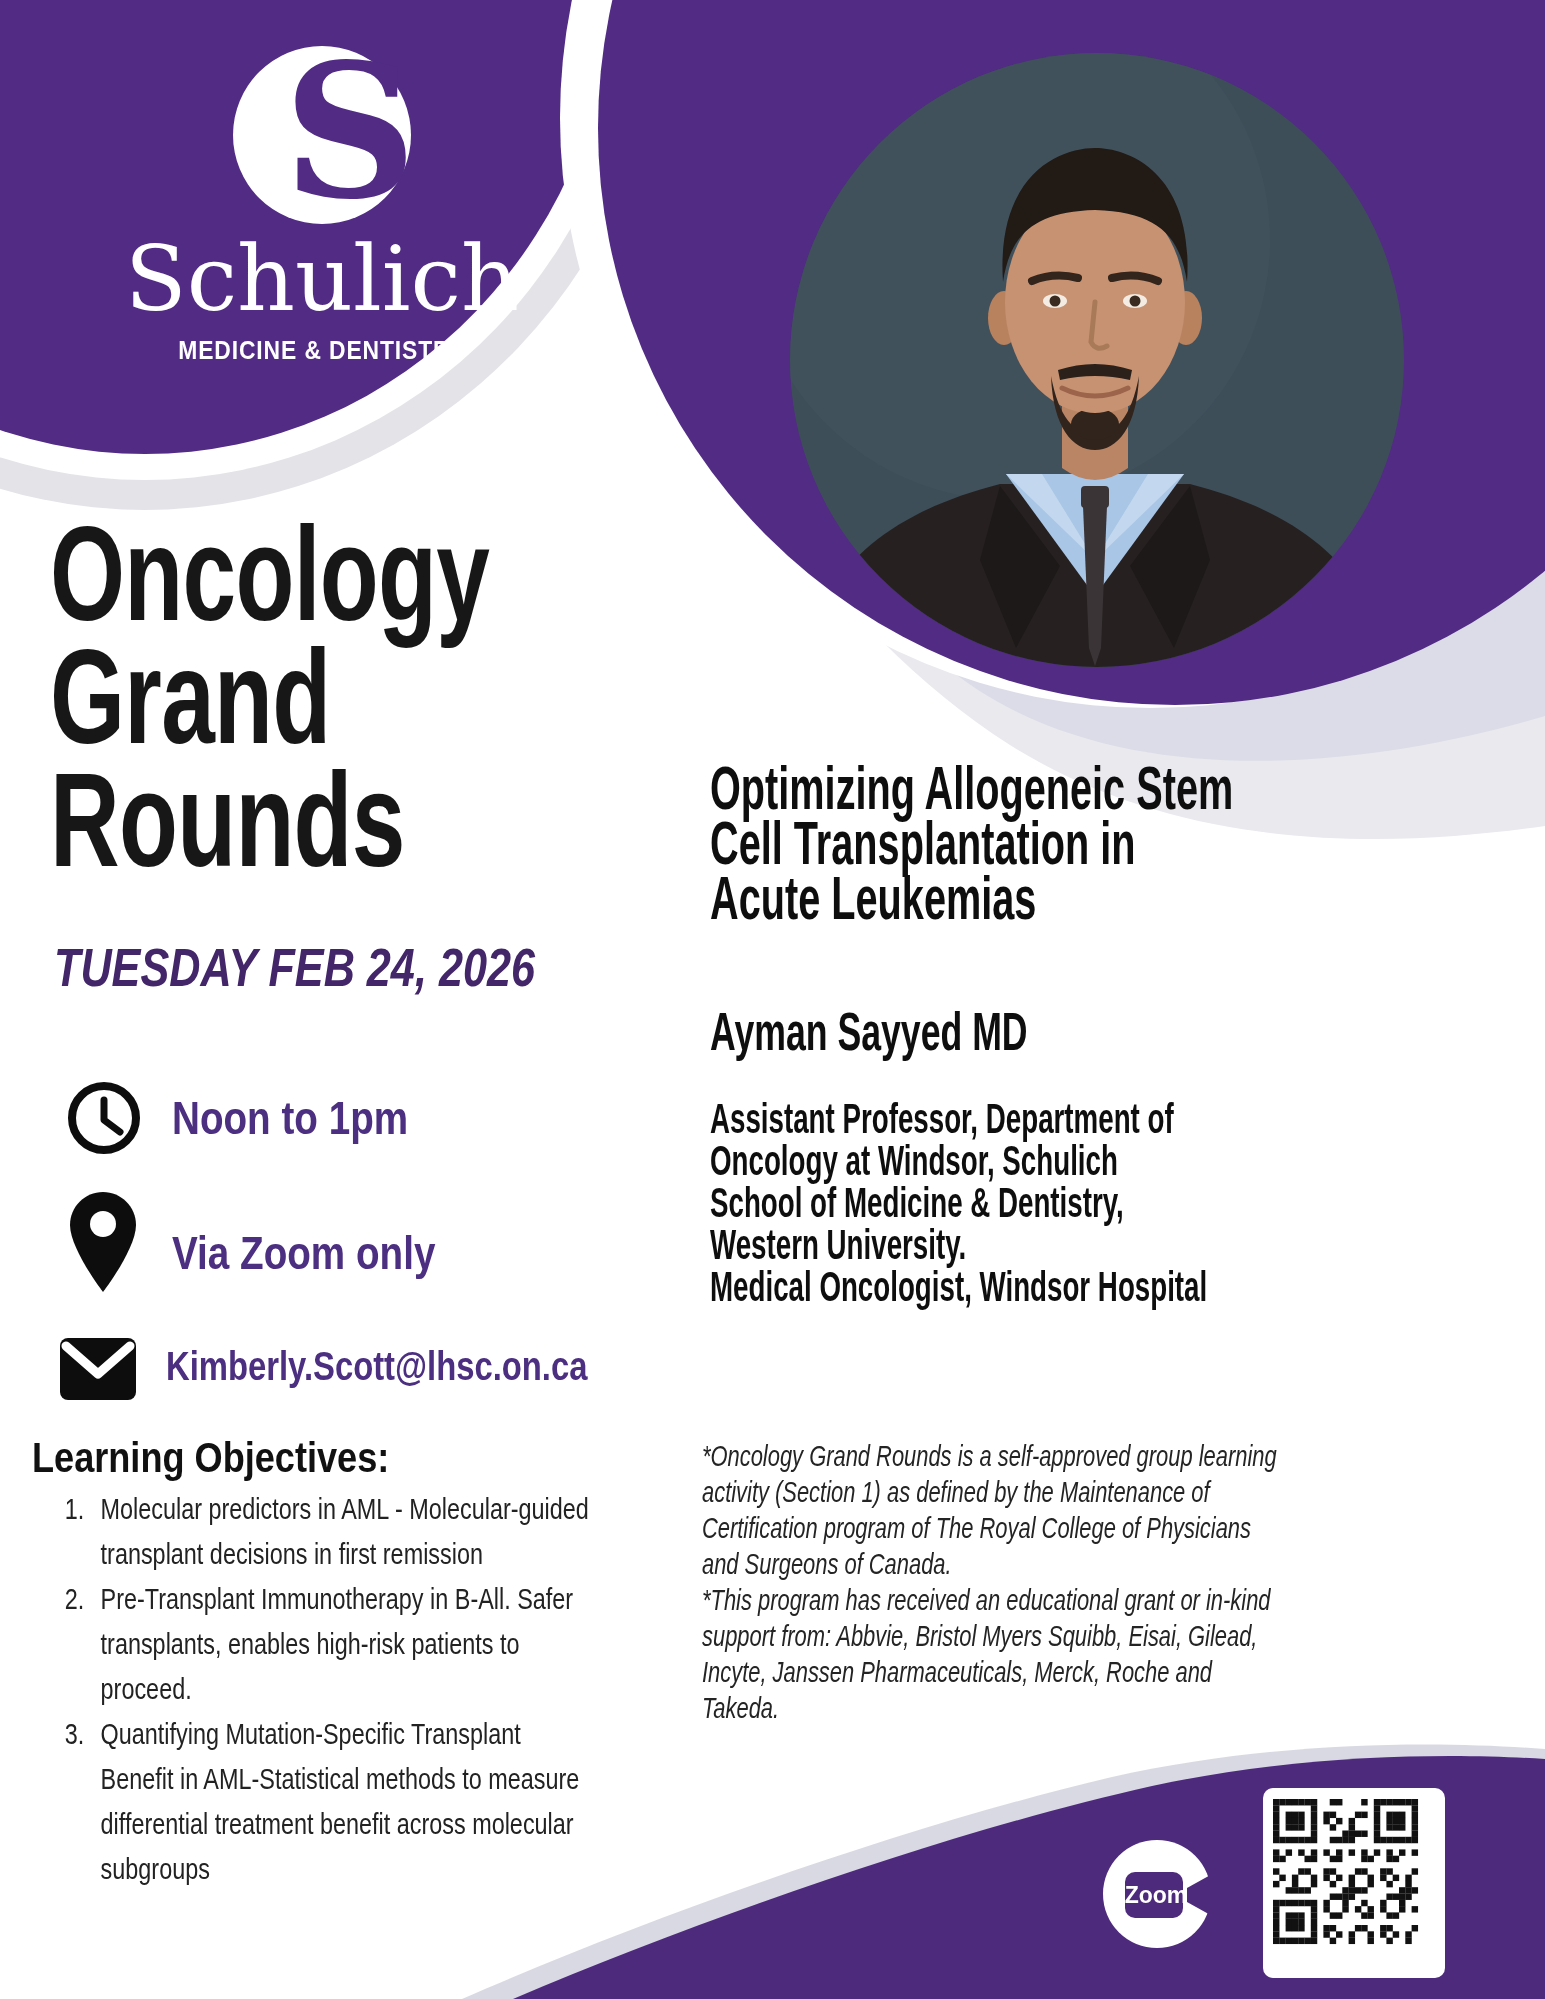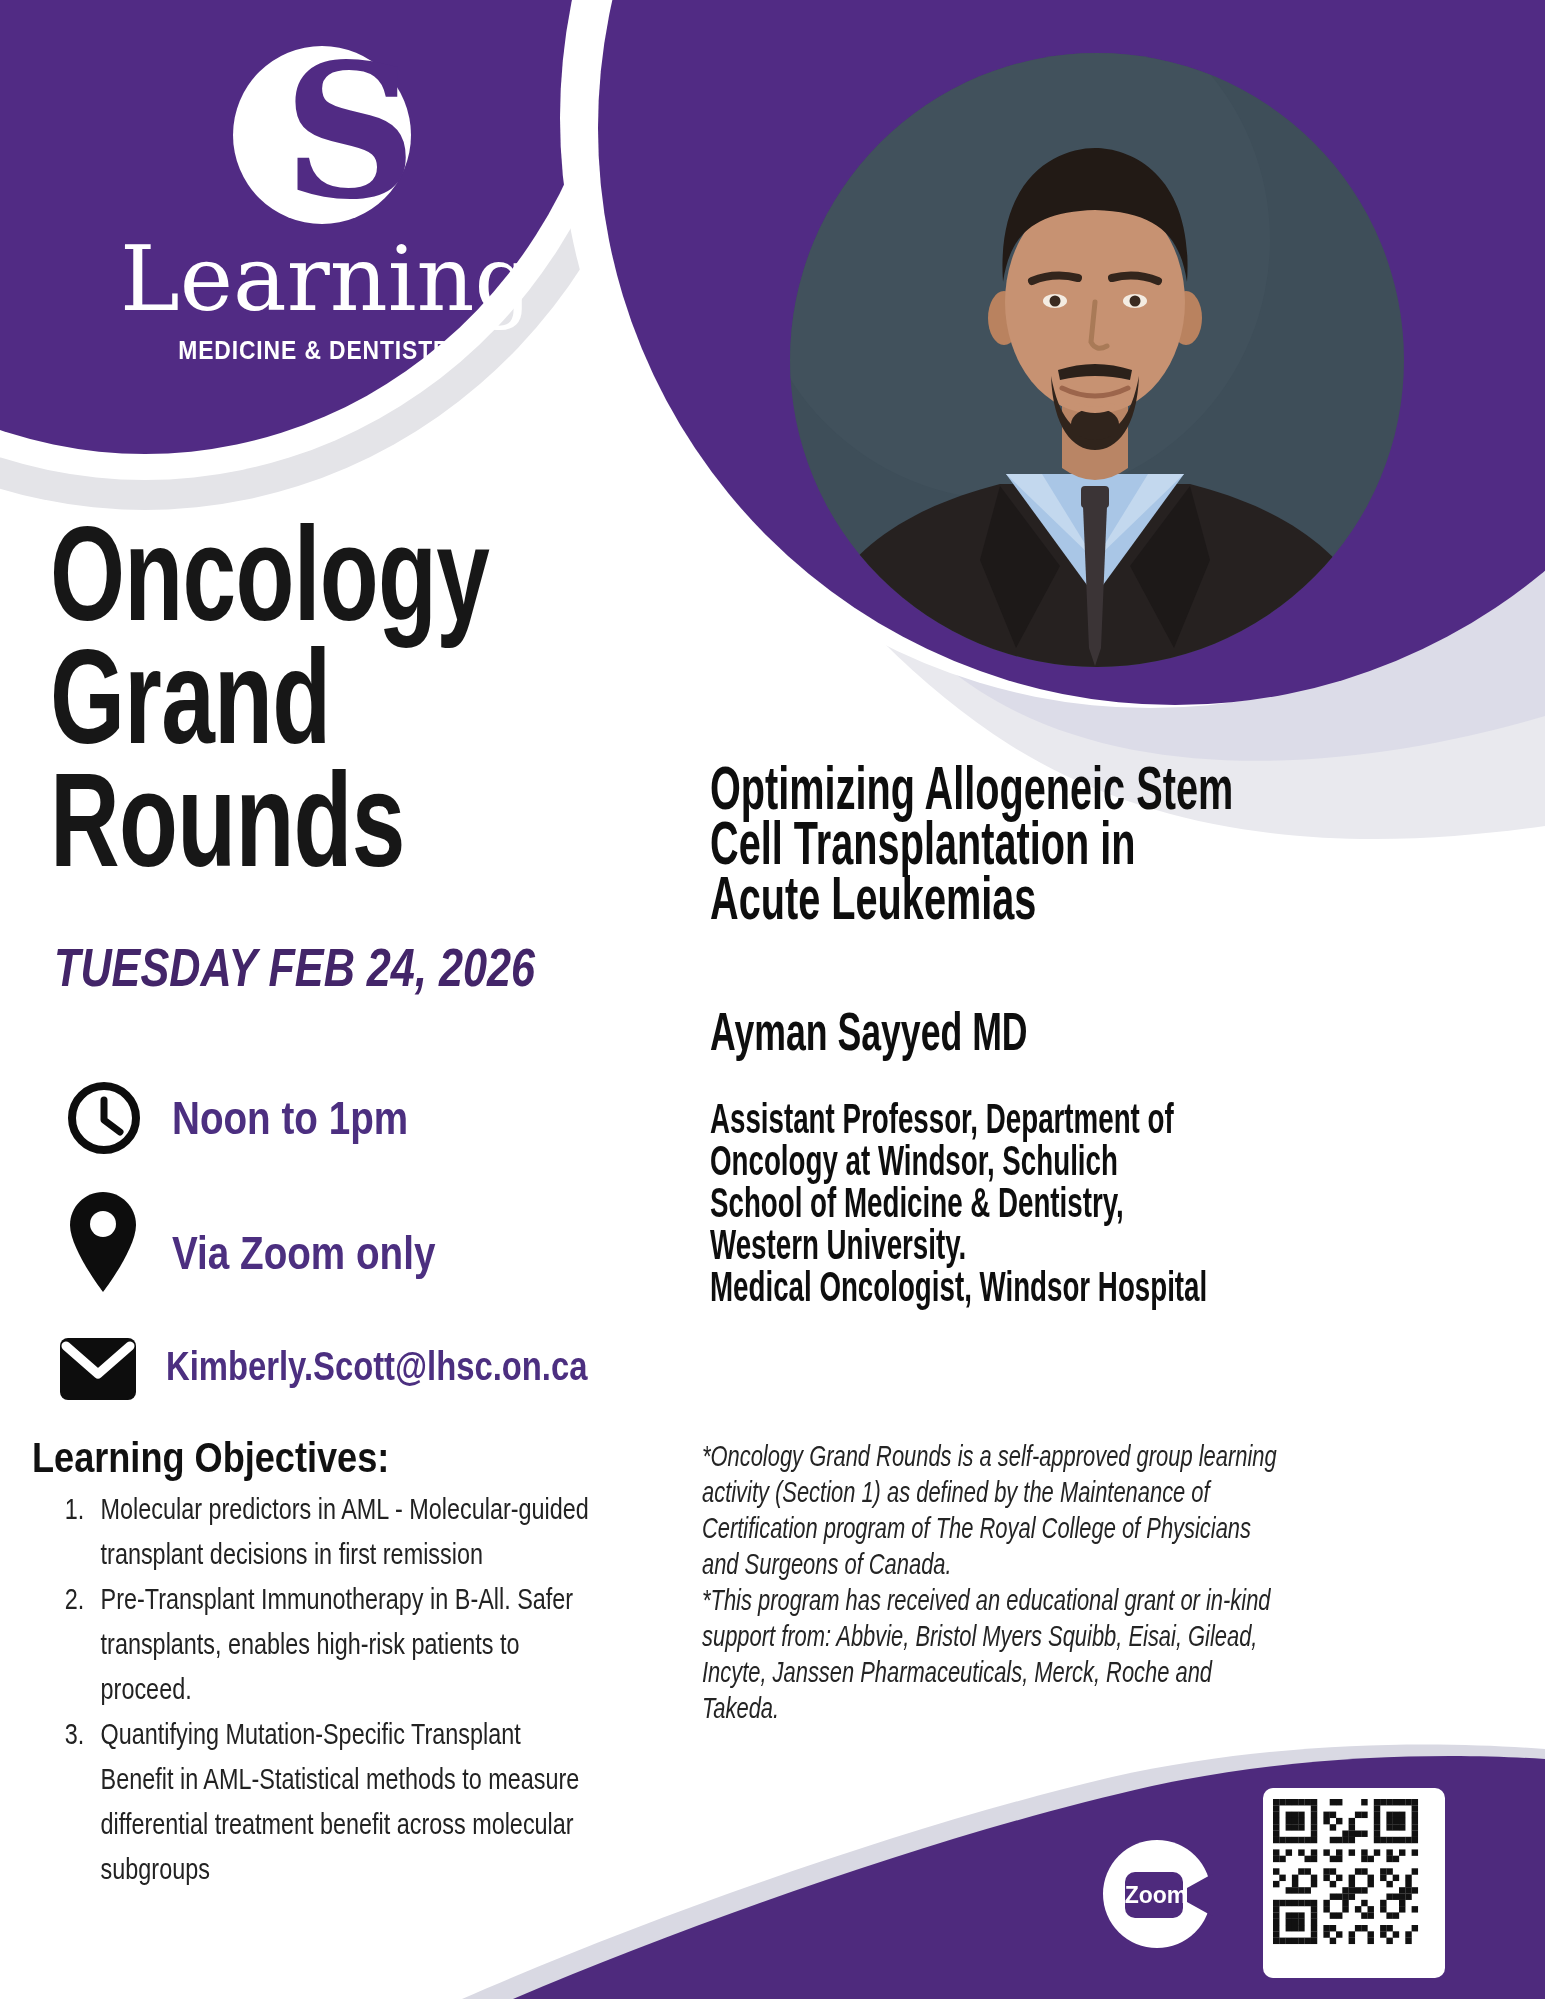--- a/index.html
+++ b/index.html
@@ -102,21 +102,21 @@
         <path d="M 1058,370 Q 1095,358 1132,370 L 1130,380 Q 1095,372 1060,380 Z" fill="#2b211a"></path>
         <path d="M 1062,388 Q 1095,404 1128,388" stroke="#9c654b" stroke-width="5" fill="none" stroke-linecap="round"></path>
         <path d="M 1051,376 C 1053,428 1073,450 1095,450 C 1117,450 1137,428 1139,376
                  C 1131,418 1116,434 1095,434 C 1074,434 1059,418 1051,376 Z" fill="#30241c"></path>
         <ellipse cx="1095" cy="424" rx="24" ry="16" fill="#30241c"></ellipse>
         <path d="M 1078,406 Q 1095,414 1112,406" stroke="#c79272" stroke-width="6" fill="none" stroke-linecap="round"></path>
       </g>
     </g>
   </svg>
 
-  <div class="abs logo-title">Learning</div>
+  <div class="abs logo-title">Schulich</div>
   <div class="abs logo-sub">MEDICINE &amp; DENTISTRY</div>
 
   <div class="abs main-title sx">
     <div>Oncology</div>
     <div>Grand</div>
     <div>Rounds</div>
   </div>
 
   <div class="abs date-line sx">TUESDAY FEB 24, 2026</div>
 

